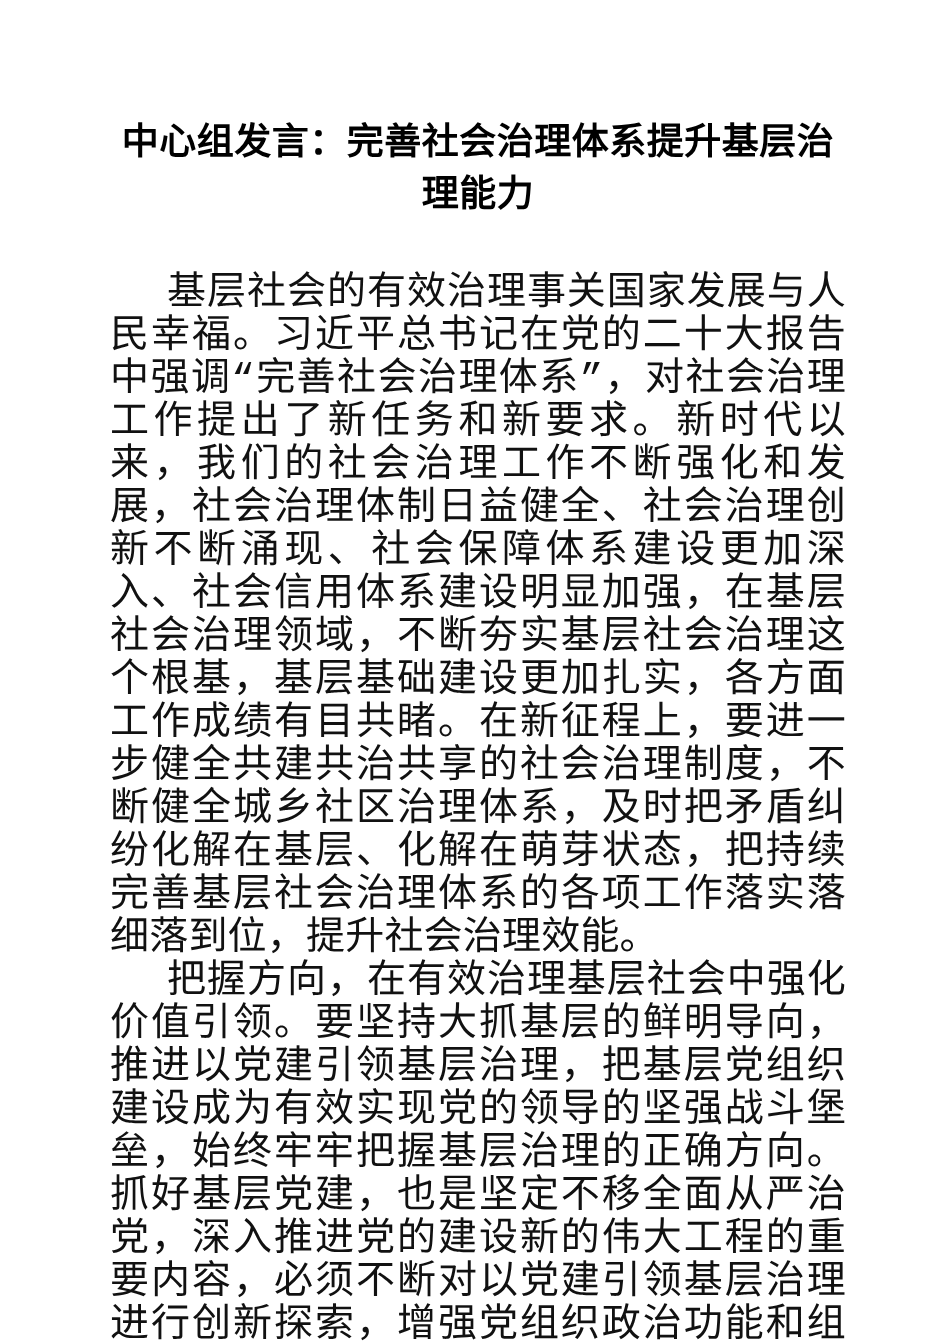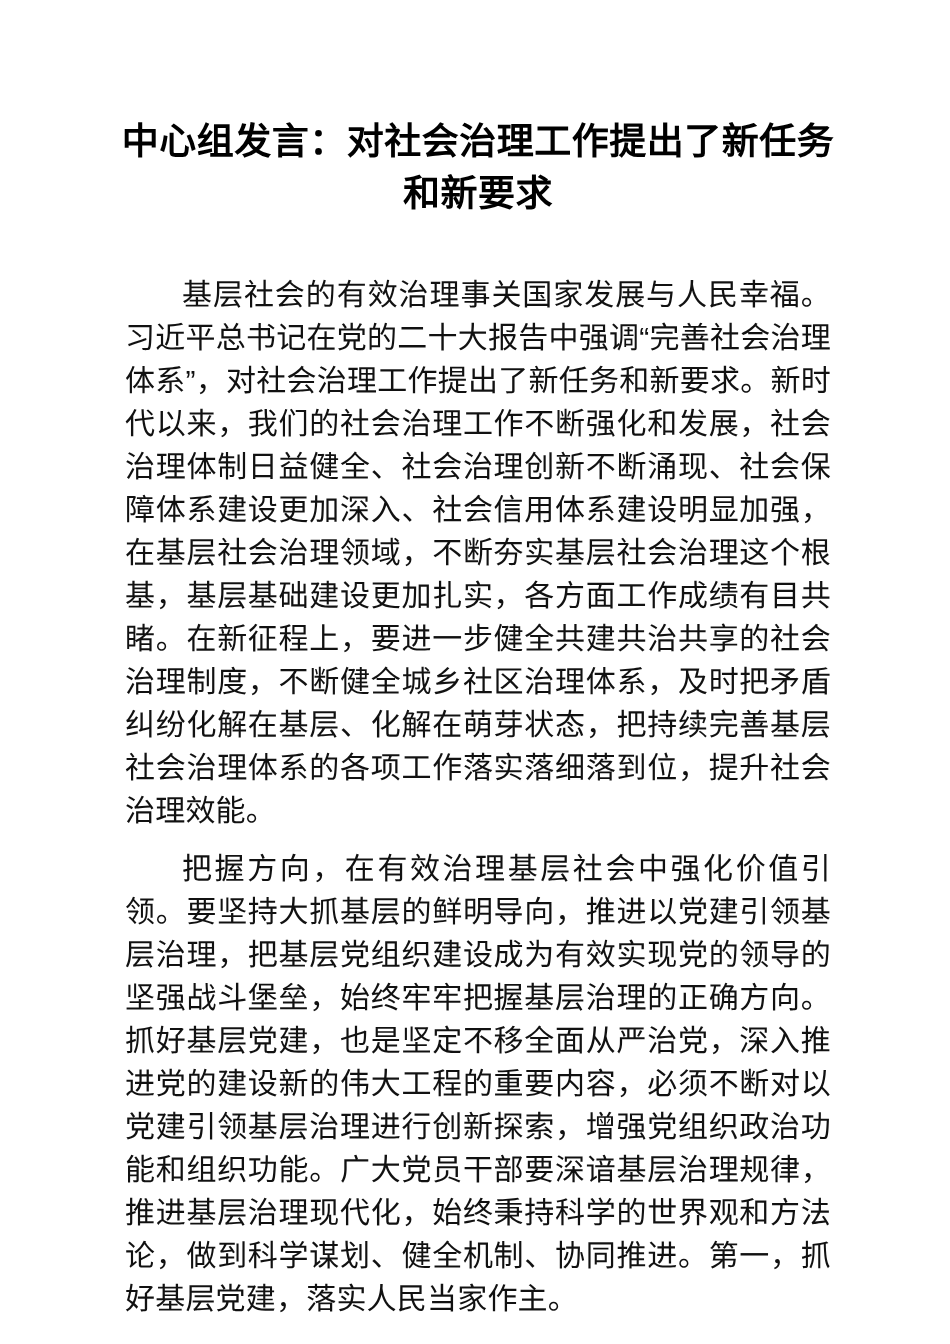--- a/index.html
+++ b/index.html
@@ -35,28 +35,28 @@
     color: #000000;
     text-align: center;
     margin: 0;
     padding-top: 116px;
     letter-spacing: 0.5px;
     -webkit-font-smoothing: antialiased;
   }
 
   
   .para {
-    font-family: Liberation Sans, sans-serif;
-    font-size: 30px;
+    font-family: Liberation Mono, monospace;
+    font-size: 39px;
     line-height: 43px;
     color: #111111;
     text-align: justify;
     text-align-last: left;
     text-justify: inter-character;
-    margin: 15px;
+    margin: 0;
     text-indent: 57px;
     word-break: break-all;
     letter-spacing: 0.2px;
   }
 
   .para.first {
     margin-top: 53px;
   }
 
   .para + .para {
@@ -67,20 +67,20 @@
   .para:last-of-type {
     text-align-last: left;
   }
 </style>
 </head>
 <body>
 
 <div class="page">
   <div class="doc-body">
 
-    <h1 class="doc-title">中心组发言：对社会治理工作提出了新任务和新要求</h1>
+    <h1 class="doc-title">中心组发言：完善社会治理体系提升基层治理能力</h1>
 
     <p class="para first">基层社会的有效治理事关国家发展与人民幸福。习近平总书记在党的二十大报告中强调“完善社会治理体系”，对社会治理工作提出了新任务和新要求。新时代以来，我们的社会治理工作不断强化和发展，社会治理体制日益健全、社会治理创新不断涌现、社会保障体系建设更加深入、社会信用体系建设明显加强，在基层社会治理领域，不断夯实基层社会治理这个根基，基层基础建设更加扎实，各方面工作成绩有目共睹。在新征程上，要进一步健全共建共治共享的社会治理制度，不断健全城乡社区治理体系，及时把矛盾纠纷化解在基层、化解在萌芽状态，把持续完善基层社会治理体系的各项工作落实落细落到位，提升社会治理效能。</p>
 
     <p class="para">把握方向，在有效治理基层社会中强化价值引领。要坚持大抓基层的鲜明导向，推进以党建引领基层治理，把基层党组织建设成为有效实现党的领导的坚强战斗堡垒，始终牢牢把握基层治理的正确方向。抓好基层党建，也是坚定不移全面从严治党，深入推进党的建设新的伟大工程的重要内容，必须不断对以党建引领基层治理进行创新探索，增强党组织政治功能和组织功能。广大党员干部要深谙基层治理规律，推进基层治理现代化，始终秉持科学的世界观和方法论，做到科学谋划、健全机制、协同推进。第一，抓好基层党建，落实人民当家作主。</p>
 
   </div>
 </div>
 
 </body></html>

